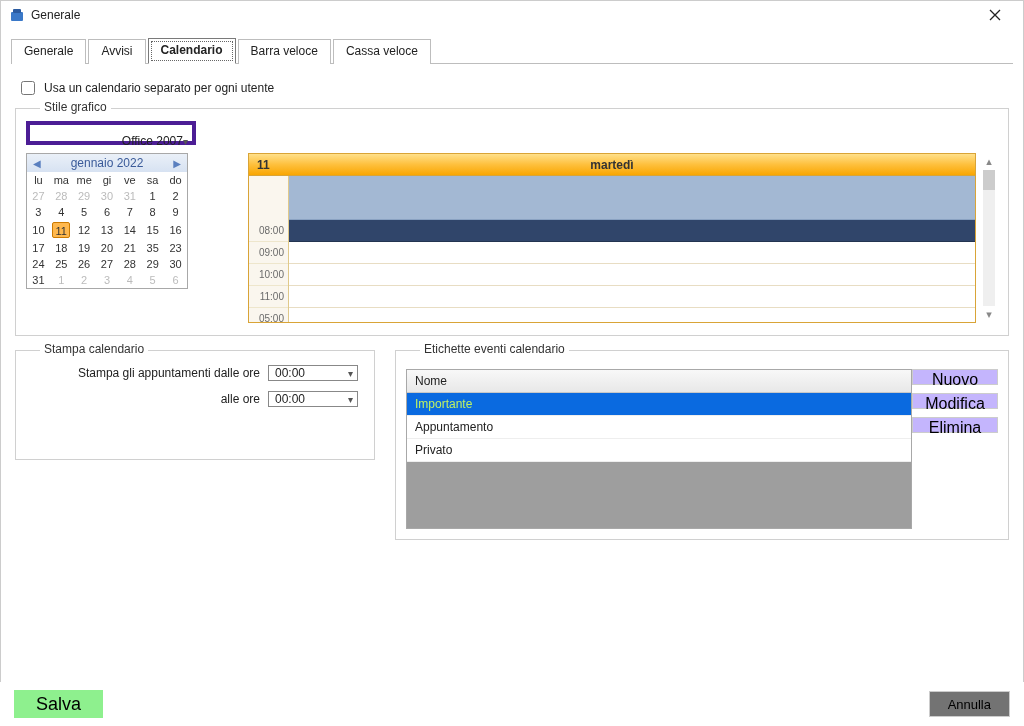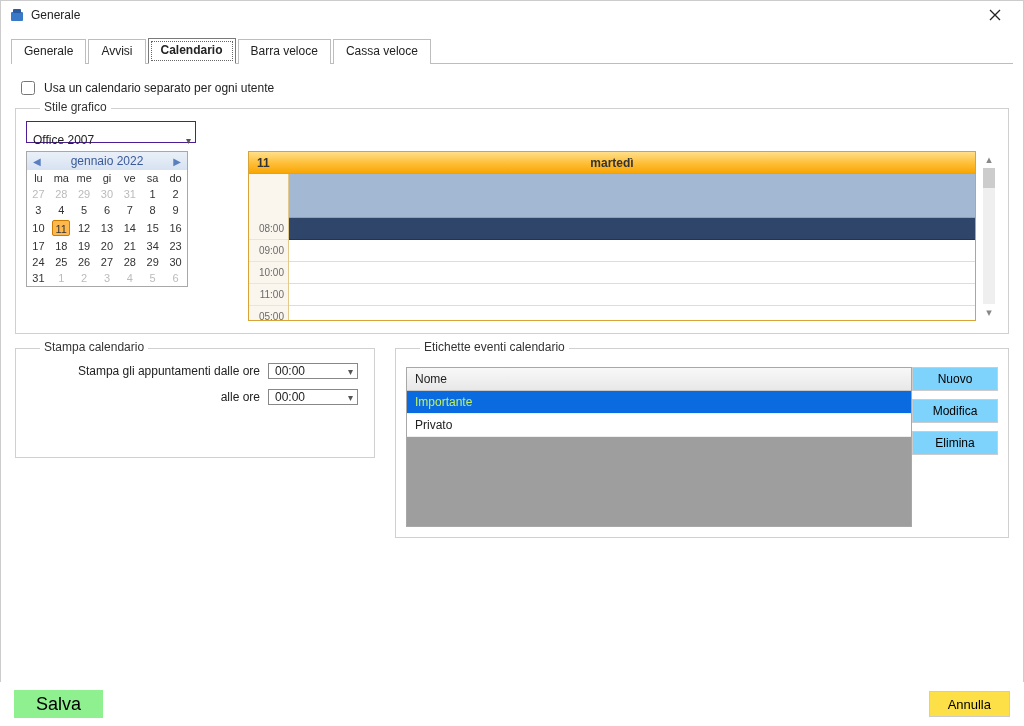--- a/index.html
+++ b/index.html
@@ -88,22 +88,22 @@
     position:absolute;
     top:-9px; left:24px;
     background:#fff;
     padding:0 4px;
     color:#333;
   }
 
   .stylecombo {
     width:170px;
     height:22px;
-    border:1px solid #4c1d95;
-    display:flex;align-items:center;justify-content:space-between;
+    border:4px solid #4c1d95;
+    display:flex;align-items:center;justify-content:flex-end;
     padding:16px 4px 0 6px;
     margin:8px 0 8px 0;
     background:#fff;
   }
   .stylecombo .chev { font-size:10px;color:#555; }
 
   .style-row { display:flex; gap:16px; align-items:flex-start; }
 
   
   .minical {
@@ -201,38 +201,38 @@
   .labels-list .item {
     background:#fff;
     padding:4px 8px;
     border-bottom:1px solid #eee;
   }
   .labels-list .item.sel {
     background:#0a6ae0; color:#bef264;
   }
   .labels-btns { display:flex; flex-direction:column; gap:8px; width:86px; }
   .labels-btns button {
-    height:24px; border:1px solid #ccc; background:#7dd3fc; cursor:pointer;
-    font-size:12px;
+    height:16px; border:1px solid #ccc; background:#c4b5fd; cursor:pointer;
+    font-size:16px;
   }
 
   
   .footer {
     position:absolute;
     left:0; right:0; bottom:0;
     height:44px;
     display:flex;align-items:center;justify-content:space-between;
     padding:0 14px;
     background:#fff;
   }
   .footer .save {
     background:#8ef08e; border:none; height:28px; padding:0 22px; font-size:18px; cursor:pointer;
   }
   .footer .cancel {
-    background:#fde047; border:1px solid #ccc; height:26px; padding:0 18px; font-size:13px; cursor:pointer;
+    background:#737373; border:1px solid #ccc; height:26px; padding:0 18px; font-size:13px; cursor:pointer;
   }
 </style>
 </head>
 <body>
 
 <div class="titlebar">
   <span class="icon">
     <svg width="14" height="14" viewBox="0 0 14 14">
         <rect x="1" y="4" width="12" height="9" fill="#3a78c8" rx="1"></rect>
         <rect x="3" y="1" width="8" height="4" fill="#2a5aa0" rx="1"></rect>
@@ -318,21 +318,21 @@
                 <td>14</td>
                 <td>15</td>
                 <td>16</td>
               </tr>
               <tr>
                 <td>17</td>
                 <td>18</td>
                 <td>19</td>
                 <td>20</td>
                 <td>21</td>
-                <td>34</td>
+                <td>35</td>
                 <td>23</td>
               </tr>
               <tr>
                 <td>24</td>
                 <td>25</td>
                 <td>26</td>
                 <td>27</td>
                 <td>28</td>
                 <td>29</td>
                 <td>30</td>
@@ -406,20 +406,21 @@
       </div>
     </div>
     <div class="right">
       <div class="fieldset" style="height:190px;">
         <span class="legend">Etichette eventi calendario</span>
         <div class="labels-box" style="margin-top:6px;">
           <div class="labels-list">
             <div class="lhdr">Nome</div>
             <div id="labels-items">
                 <div class="item sel">Importante</div>
+                <div class="item">Appuntamento</div>
                 <div class="item">Privato</div>
               </div>
           </div>
           <div class="labels-btns">
             <button>Nuovo</button>
             <button>Modifica</button>
             <button>Elimina</button>
           </div>
         </div>
       </div>

